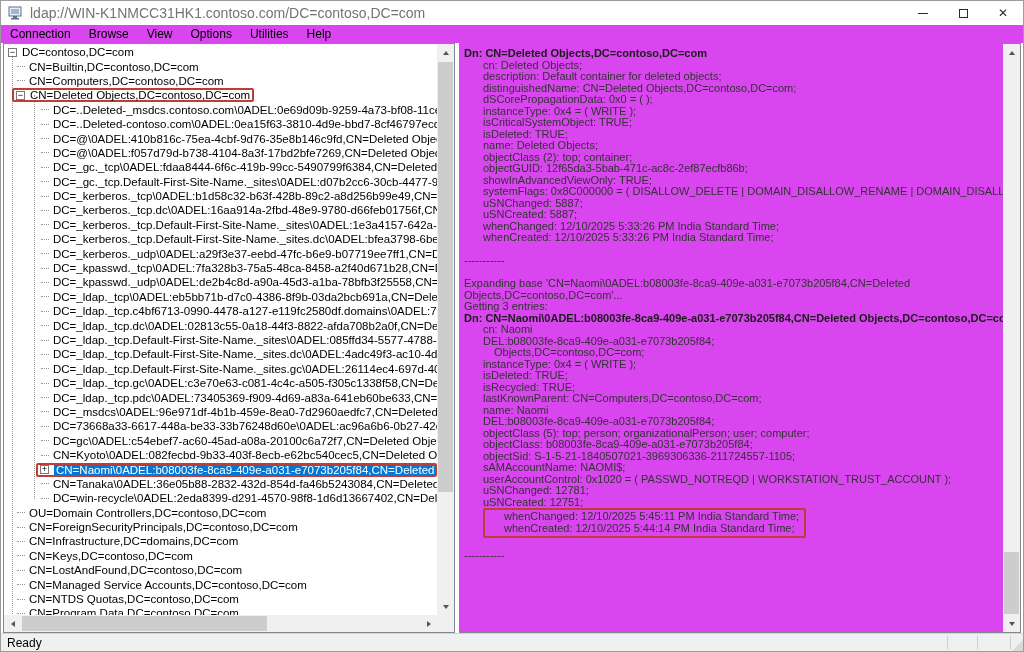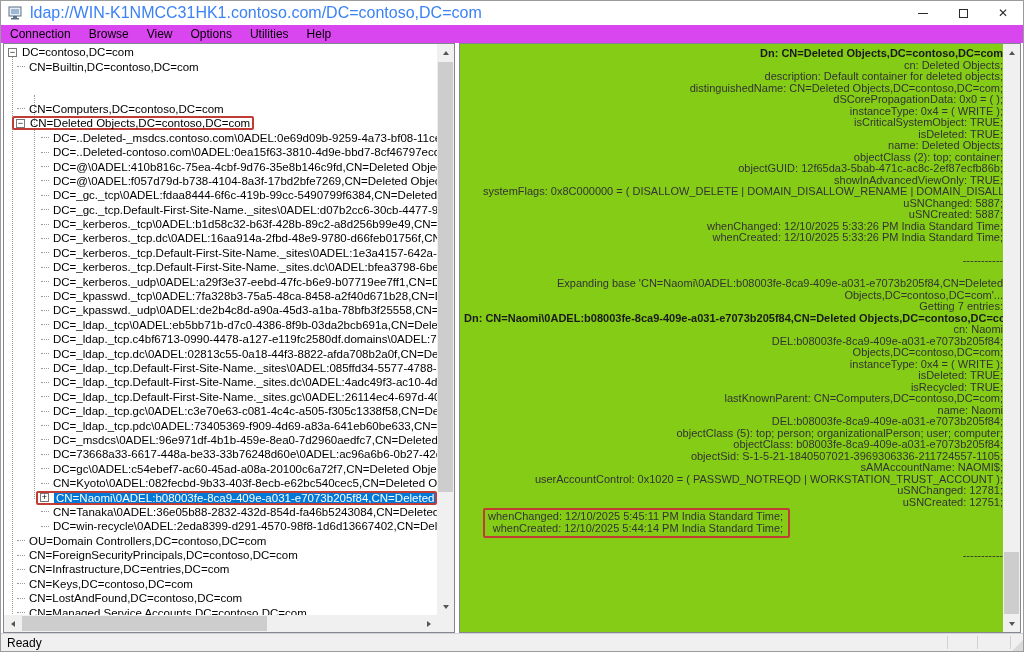--- a/index.html
+++ b/index.html
@@ -1,54 +1,54 @@
 <!DOCTYPE html>
 <html><head>
 <meta charset="utf-8">
 <style>
   html,body{margin:0;padding:0;background:#d8d8d8;font-family:"Liberation Sans",sans-serif;}
   .window{position:relative;width:1024px;height:652px;background:#fff;border:1px solid #9b9b9b;box-sizing:border-box;overflow:hidden;}
 
   
   .titlebar{position:absolute;top:0;left:0;right:0;height:24px;display:flex;align-items:center;background:#fff;}
   .app-icon{width:16px;height:16px;margin:0 6px 0 7px;flex:none;}
-  .title-text{font-size:16px;color:#3b82f6;white-space:nowrap;}
+  .title-text{font-size:14px;color:#737373;white-space:nowrap;}
   .win-controls{margin-left:auto;display:flex;height:24px;}
   .win-btn{width:40px;height:24px;display:flex;align-items:center;justify-content:center;color:#2b2b2b;font-size:11px;}
   .glyph-min{width:10px;height:0;border-top:1px solid #2b2b2b;}
   .glyph-max{width:9px;height:9px;border:1px solid #2b2b2b;box-sizing:border-box;}
   .glyph-close{font-size:12px;line-height:12px;}
 
   
   .menubar{position:absolute;top:24px;left:0;right:0;height:18px;display:flex;align-items:center;background:#d946ef;font-size:12px;color:#000;}
   .menu-item{padding:0 9px;white-space:nowrap;}
 
   
   .left-pane{position:absolute;left:2px;top:42px;width:452px;bottom:18px;border:1px solid #828790;box-sizing:border-box;background:#fff;}
-  .right-pane{position:absolute;left:458px;top:42px;right:2px;bottom:18px;border:1px solid #828790;box-sizing:border-box;background:#84cc16;text-align:right;}
+  .right-pane{position:absolute;left:458px;top:42px;right:2px;bottom:18px;border:1px solid #828790;box-sizing:border-box;background:#d946ef;}
 
   
   .tree{position:absolute;left:0;top:1px;right:17px;bottom:17px;overflow:hidden;font-size:11.5px;color:#000;}
   .tree-row{height:14.4px;display:flex;align-items:center;white-space:nowrap;overflow:hidden;position:relative;z-index:2;}
   .stub{flex:none;width:8px;border-top:1px dotted #9a9a9a;margin-right:4px;}
   .expand-box{flex:none;width:9px;height:9px;border:1px solid #787878;background:#fff;box-sizing:border-box;font-size:9px;line-height:6px;text-align:center;margin-right:5px;color:#000;}
   .tree-label{white-space:nowrap;}
   .tree-label.sel{background:#0078d7;color:#fff;padding:0 2px;}
   .redwrap{display:flex;align-items:center;border:2px solid #c13c35;border-radius:2px;padding:0 2px;height:14px;box-sizing:border-box;}
   .redwrap.fill{flex:1;min-width:0;overflow:hidden;}
   .vline{position:absolute;width:0;border-left:1px dotted #9a9a9a;z-index:1;}
 
   
   .details{position:absolute;left:0;top:0;right:17px;bottom:0;overflow:hidden;padding:4px 0 0 4px;font-size:11px;line-height:11.5px;color:#333;}
   .dline{white-space:nowrap;min-height:11.5px;}
   .dline.b{font-weight:bold;color:#1a1a1a;}
   .ind1{margin-left:19px;}
   .ind2{margin-left:30px;}
   .red-annotation{width:fit-content;margin-left:19px;border:2px solid #c13c35;border-radius:2px;padding:1px 5px 2px 3px;}
-  .red-annotation .dline{margin-left:0;}
+  .red-annotation .dline{margin-left:16px;}
 
   
   .vscroll{position:absolute;top:0;right:0;width:17px;background:#f0f0f0;}
   .vscroll.left-v{bottom:17px;}
   .vscroll.right-v{bottom:0;}
   .hscroll{position:absolute;left:0;right:17px;bottom:0;height:17px;background:#f0f0f0;}
   .sb-corner{position:absolute;right:0;bottom:0;width:17px;height:17px;background:#f0f0f0;}
   .sb-btn{position:absolute;width:17px;height:17px;display:flex;align-items:center;justify-content:center;}
   .tri{width:0;height:0;}
   .tri-up{border-left:3.5px solid transparent;border-right:3.5px solid transparent;border-bottom:4px solid #555;}
@@ -104,21 +104,21 @@
   <div class="left-pane">
     <div class="tree" id="tree">
         <div class="tree-row" style="padding-left: 4px;">
           <span class="expand-box">−</span>
           <span class="tree-label">DC=contoso,DC=com</span>
         </div>
         <div class="tree-row" style="padding-left: 13px;">
           <span class="stub"></span>
           <span class="tree-label">CN=Builtin,DC=contoso,DC=com</span>
         </div>
-        <div class="tree-row" style="padding-left: 13px; margin-top: 28px;">
+        <div class="tree-row" style="padding-left: 13px;">
           <span class="stub"></span>
           <span class="tree-label">CN=Computers,DC=contoso,DC=com</span>
         </div>
         <div class="tree-row" style="padding-left: 8px;">
           <span class="redwrap">
             <span class="expand-box">−</span>
             <span class="tree-label">CN=Deleted Objects,DC=contoso,DC=com</span>
           </span>
         </div>
         <div class="tree-row" style="padding-left: 37px;">
@@ -238,21 +238,21 @@
         <div class="tree-row" style="padding-left: 13px;">
           <span class="stub"></span>
           <span class="tree-label">OU=Domain Controllers,DC=contoso,DC=com</span>
         </div>
         <div class="tree-row" style="padding-left: 13px;">
           <span class="stub"></span>
           <span class="tree-label">CN=ForeignSecurityPrincipals,DC=contoso,DC=com</span>
         </div>
         <div class="tree-row" style="padding-left: 13px;">
           <span class="stub"></span>
-          <span class="tree-label">CN=Infrastructure,DC=entries,DC=com</span>
+          <span class="tree-label">CN=Infrastructure,DC=domains,DC=com</span>
         </div>
         <div class="tree-row" style="padding-left: 13px;">
           <span class="stub"></span>
           <span class="tree-label">CN=Keys,DC=contoso,DC=com</span>
         </div>
         <div class="tree-row" style="padding-left: 13px;">
           <span class="stub"></span>
           <span class="tree-label">CN=LostAndFound,DC=contoso,DC=com</span>
         </div>
         <div class="tree-row" style="padding-left: 13px;">
@@ -308,21 +308,21 @@
         <div class="dline ind1">systemFlags: 0x8C000000 = ( DISALLOW_DELETE | DOMAIN_DISALLOW_RENAME | DOMAIN_DISALLOW_MOVE );</div>
         <div class="dline ind1">uSNChanged: 5887;</div>
         <div class="dline ind1">uSNCreated: 5887;</div>
         <div class="dline ind1">whenChanged: 12/10/2025 5:33:26 PM India Standard Time;</div>
         <div class="dline ind1">whenCreated: 12/10/2025 5:33:26 PM India Standard Time;</div>
         <div class="dline">&nbsp;</div>
         <div class="dline">-----------</div>
         <div class="dline">&nbsp;</div>
         <div class="dline">Expanding base 'CN=Naomi\0ADEL:b08003fe-8ca9-409e-a031-e7073b205f84,CN=Deleted</div>
         <div class="dline">Objects,DC=contoso,DC=com'...</div>
-        <div class="dline">Getting 7 entries:</div>
+        <div class="dline">Getting 3 entries:</div>
         <div class="dline b">Dn: CN=Naomi\0ADEL:b08003fe-8ca9-409e-a031-e7073b205f84,CN=Deleted Objects,DC=contoso,DC=com</div>
         <div class="dline ind1">cn: Naomi</div>
         <div class="dline ind1">DEL:b08003fe-8ca9-409e-a031-e7073b205f84;</div>
         <div class="dline ind2">Objects,DC=contoso,DC=com;</div>
         <div class="dline ind1">instanceType: 0x4 = ( WRITE );</div>
         <div class="dline ind1">isDeleted: TRUE;</div>
         <div class="dline ind1">isRecycled: TRUE;</div>
         <div class="dline ind1">lastKnownParent: CN=Computers,DC=contoso,DC=com;</div>
         <div class="dline ind1">name: Naomi</div>
         <div class="dline ind1">DEL:b08003fe-8ca9-409e-a031-e7073b205f84;</div>

